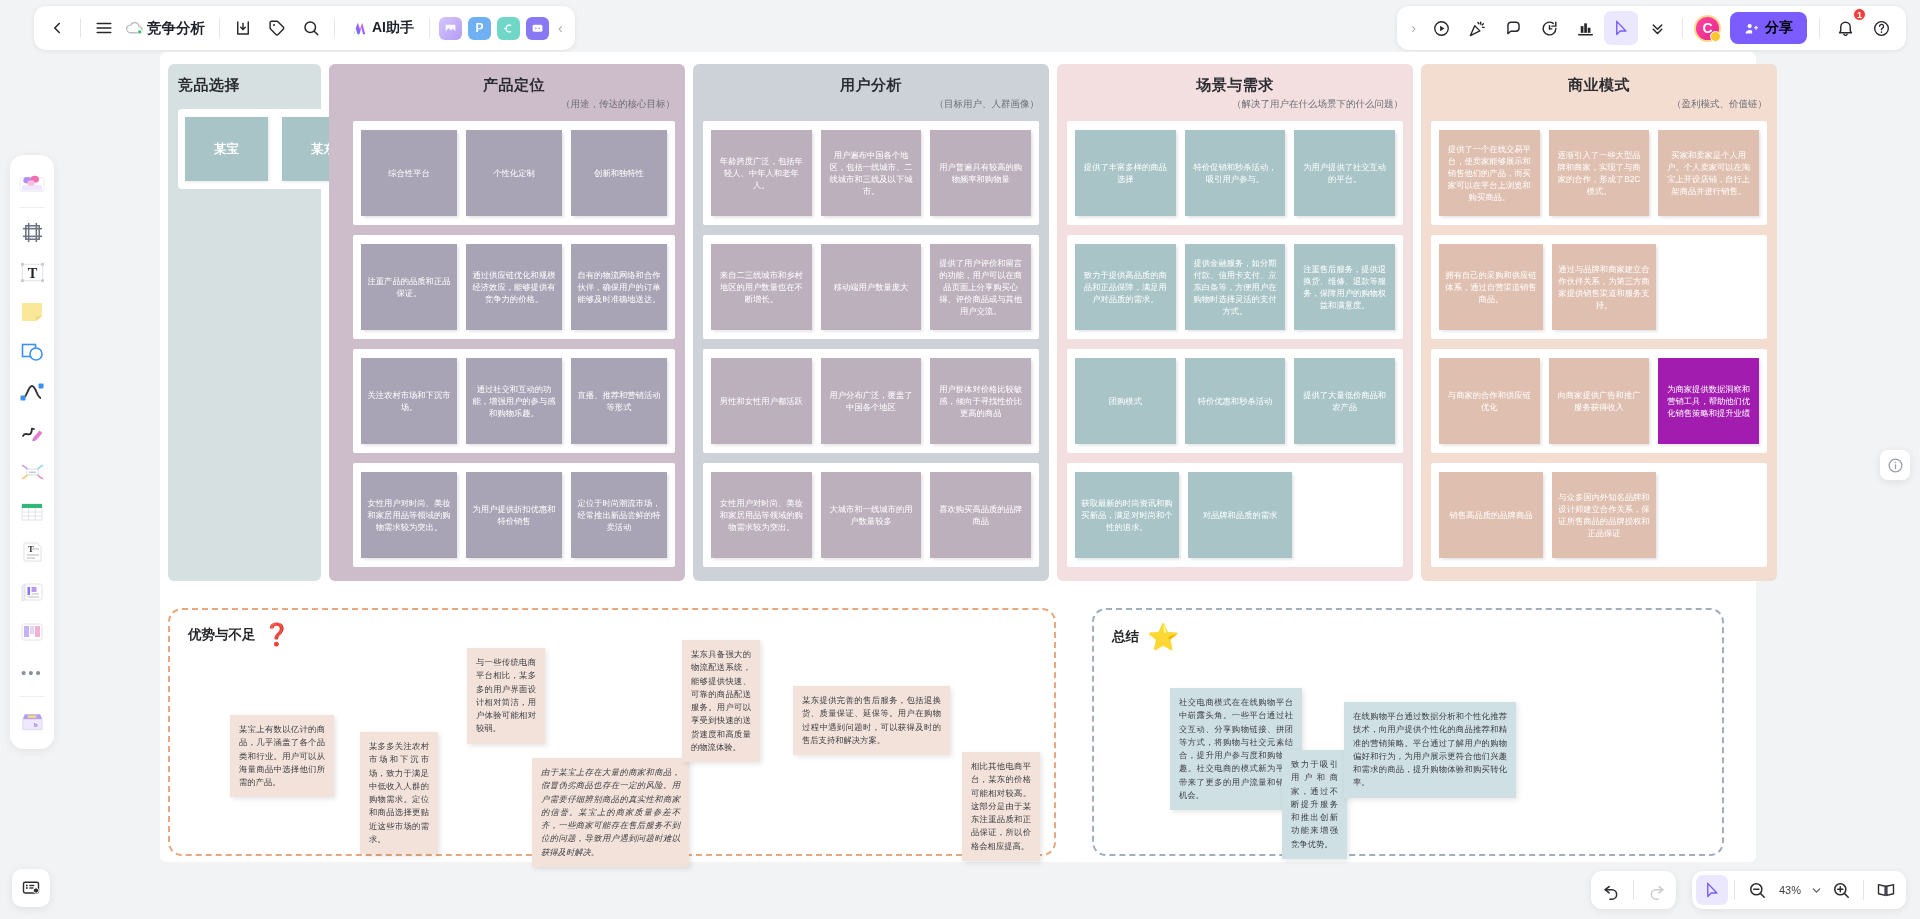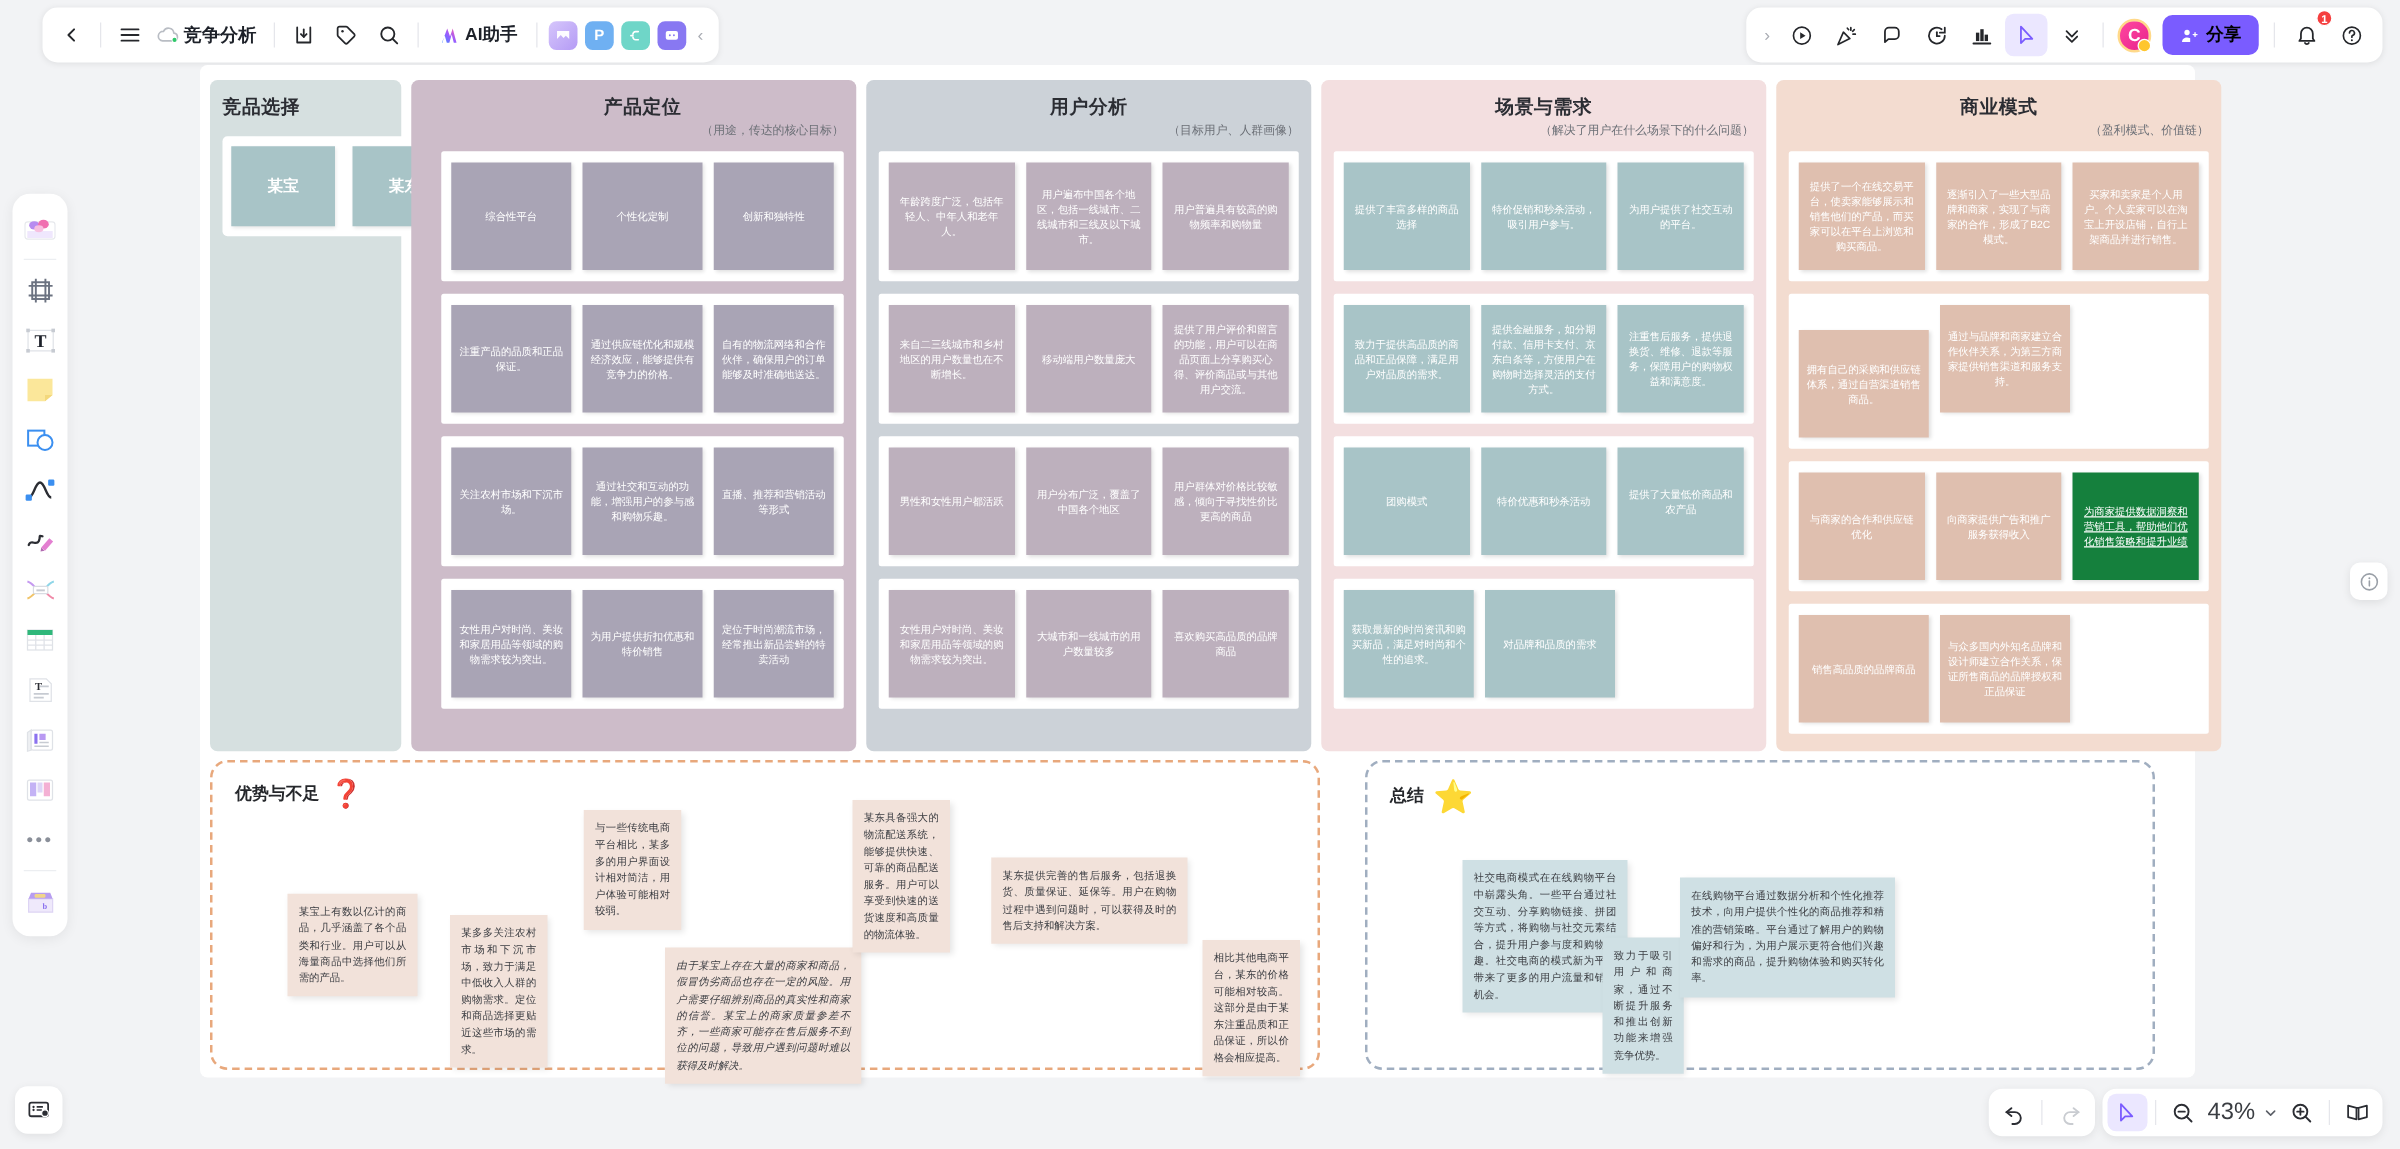--- a/index.html
+++ b/index.html
@@ -112,21 +112,21 @@
     background:#fff; border-radius: 11px;
     box-shadow: 0 2px 8px rgba(0,0,0,0.08); height: 38px; padding: 0 4px;
   }
   .br-undo { right: 244px; }
   .br-zoom { right: 14px; }
   .zb {
     width: 32px; height: 30px; border-radius: 7px; cursor: pointer;
     display:flex; align-items:center; justify-content:center; color:#2b2d33;
   }
   .zb.disabled { color:#c9ccd1; cursor:default; }
-  .zoom-val { font-size: 19px; color: #3a3d42; padding: 0 3px; min-width: 34px; text-align:center; }
+  .zoom-val { font-size: 11px; color: #3a3d42; padding: 0 3px; min-width: 34px; text-align:center; }
 
   
   .right-info {
     position:absolute; right: 10px; top: 450px;
     width: 30px; height: 30px; border-radius: 8px;
     background:#fff; box-shadow: 0 2px 8px rgba(0,0,0,0.09);
     display:flex; align-items:center; justify-content:center; cursor:pointer;
     color:#8a8f99;
   }
 
@@ -646,27 +646,27 @@
           </div>
           <div class="col col-wide" style="background: rgb(243, 220, 208);">
             <div class="col-title">商业模式</div>
             <div class="col-sub">（盈利模式、价值链）</div>
             <div class="row-band">
               <div class="note" style="background: rgb(223, 191, 175);">提供了一个在线交易平台，使卖家能够展示和销售他们的产品，而买家可以在平台上浏览和购买商品。</div>
               <div class="note" style="background: rgb(223, 191, 175);">逐渐引入了一些大型品牌和商家，实现了与商家的合作，形成了B2C模式。</div>
               <div class="note" style="background: rgb(223, 191, 175);">买家和卖家是个人用户。个人卖家可以在淘宝上开设店铺，自行上架商品并进行销售。</div>
             </div>
             <div class="row-band">
-              <div class="note" style="background: rgb(223, 191, 175); margin-top: 20px;">拥有自己的采购和供应链体系，通过自营渠道销售商品。</div>
+              <div class="note" style="background: rgb(223, 191, 175);">拥有自己的采购和供应链体系，通过自营渠道销售商品。</div>
               <div class="note" style="background: rgb(223, 191, 175);">通过与品牌和商家建立合作伙伴关系，为第三方商家提供销售渠道和服务支持。</div>
             </div>
             <div class="row-band">
               <div class="note" style="background: rgb(223, 191, 175);">与商家的合作和供应链优化</div>
               <div class="note" style="background: rgb(223, 191, 175);">向商家提供广告和推广服务获得收入</div>
-              <div class="note" style="background: #15803d; text-decoration: underline;">为商家提供数据洞察和营销工具，帮助他们优化销售策略和提升业绩</div>
+              <div class="note" style="background: #a21caf;">为商家提供数据洞察和营销工具，帮助他们优化销售策略和提升业绩</div>
             </div>
             <div class="row-band">
               <div class="note" style="background: rgb(223, 191, 175);">销售高品质的品牌商品</div>
               <div class="note" style="background: rgb(223, 191, 175);">与众多国内外知名品牌和设计师建立合作关系，保证所售商品的品牌授权和正品保证</div>
             </div>
           </div>
         </div>
       <div id="sections">
           <div class="dash-sec" style="left: 8px; top: 556px; width: 888px; height: 248px; border-color: rgb(232, 168, 124);">
             <div class="dash-title">

